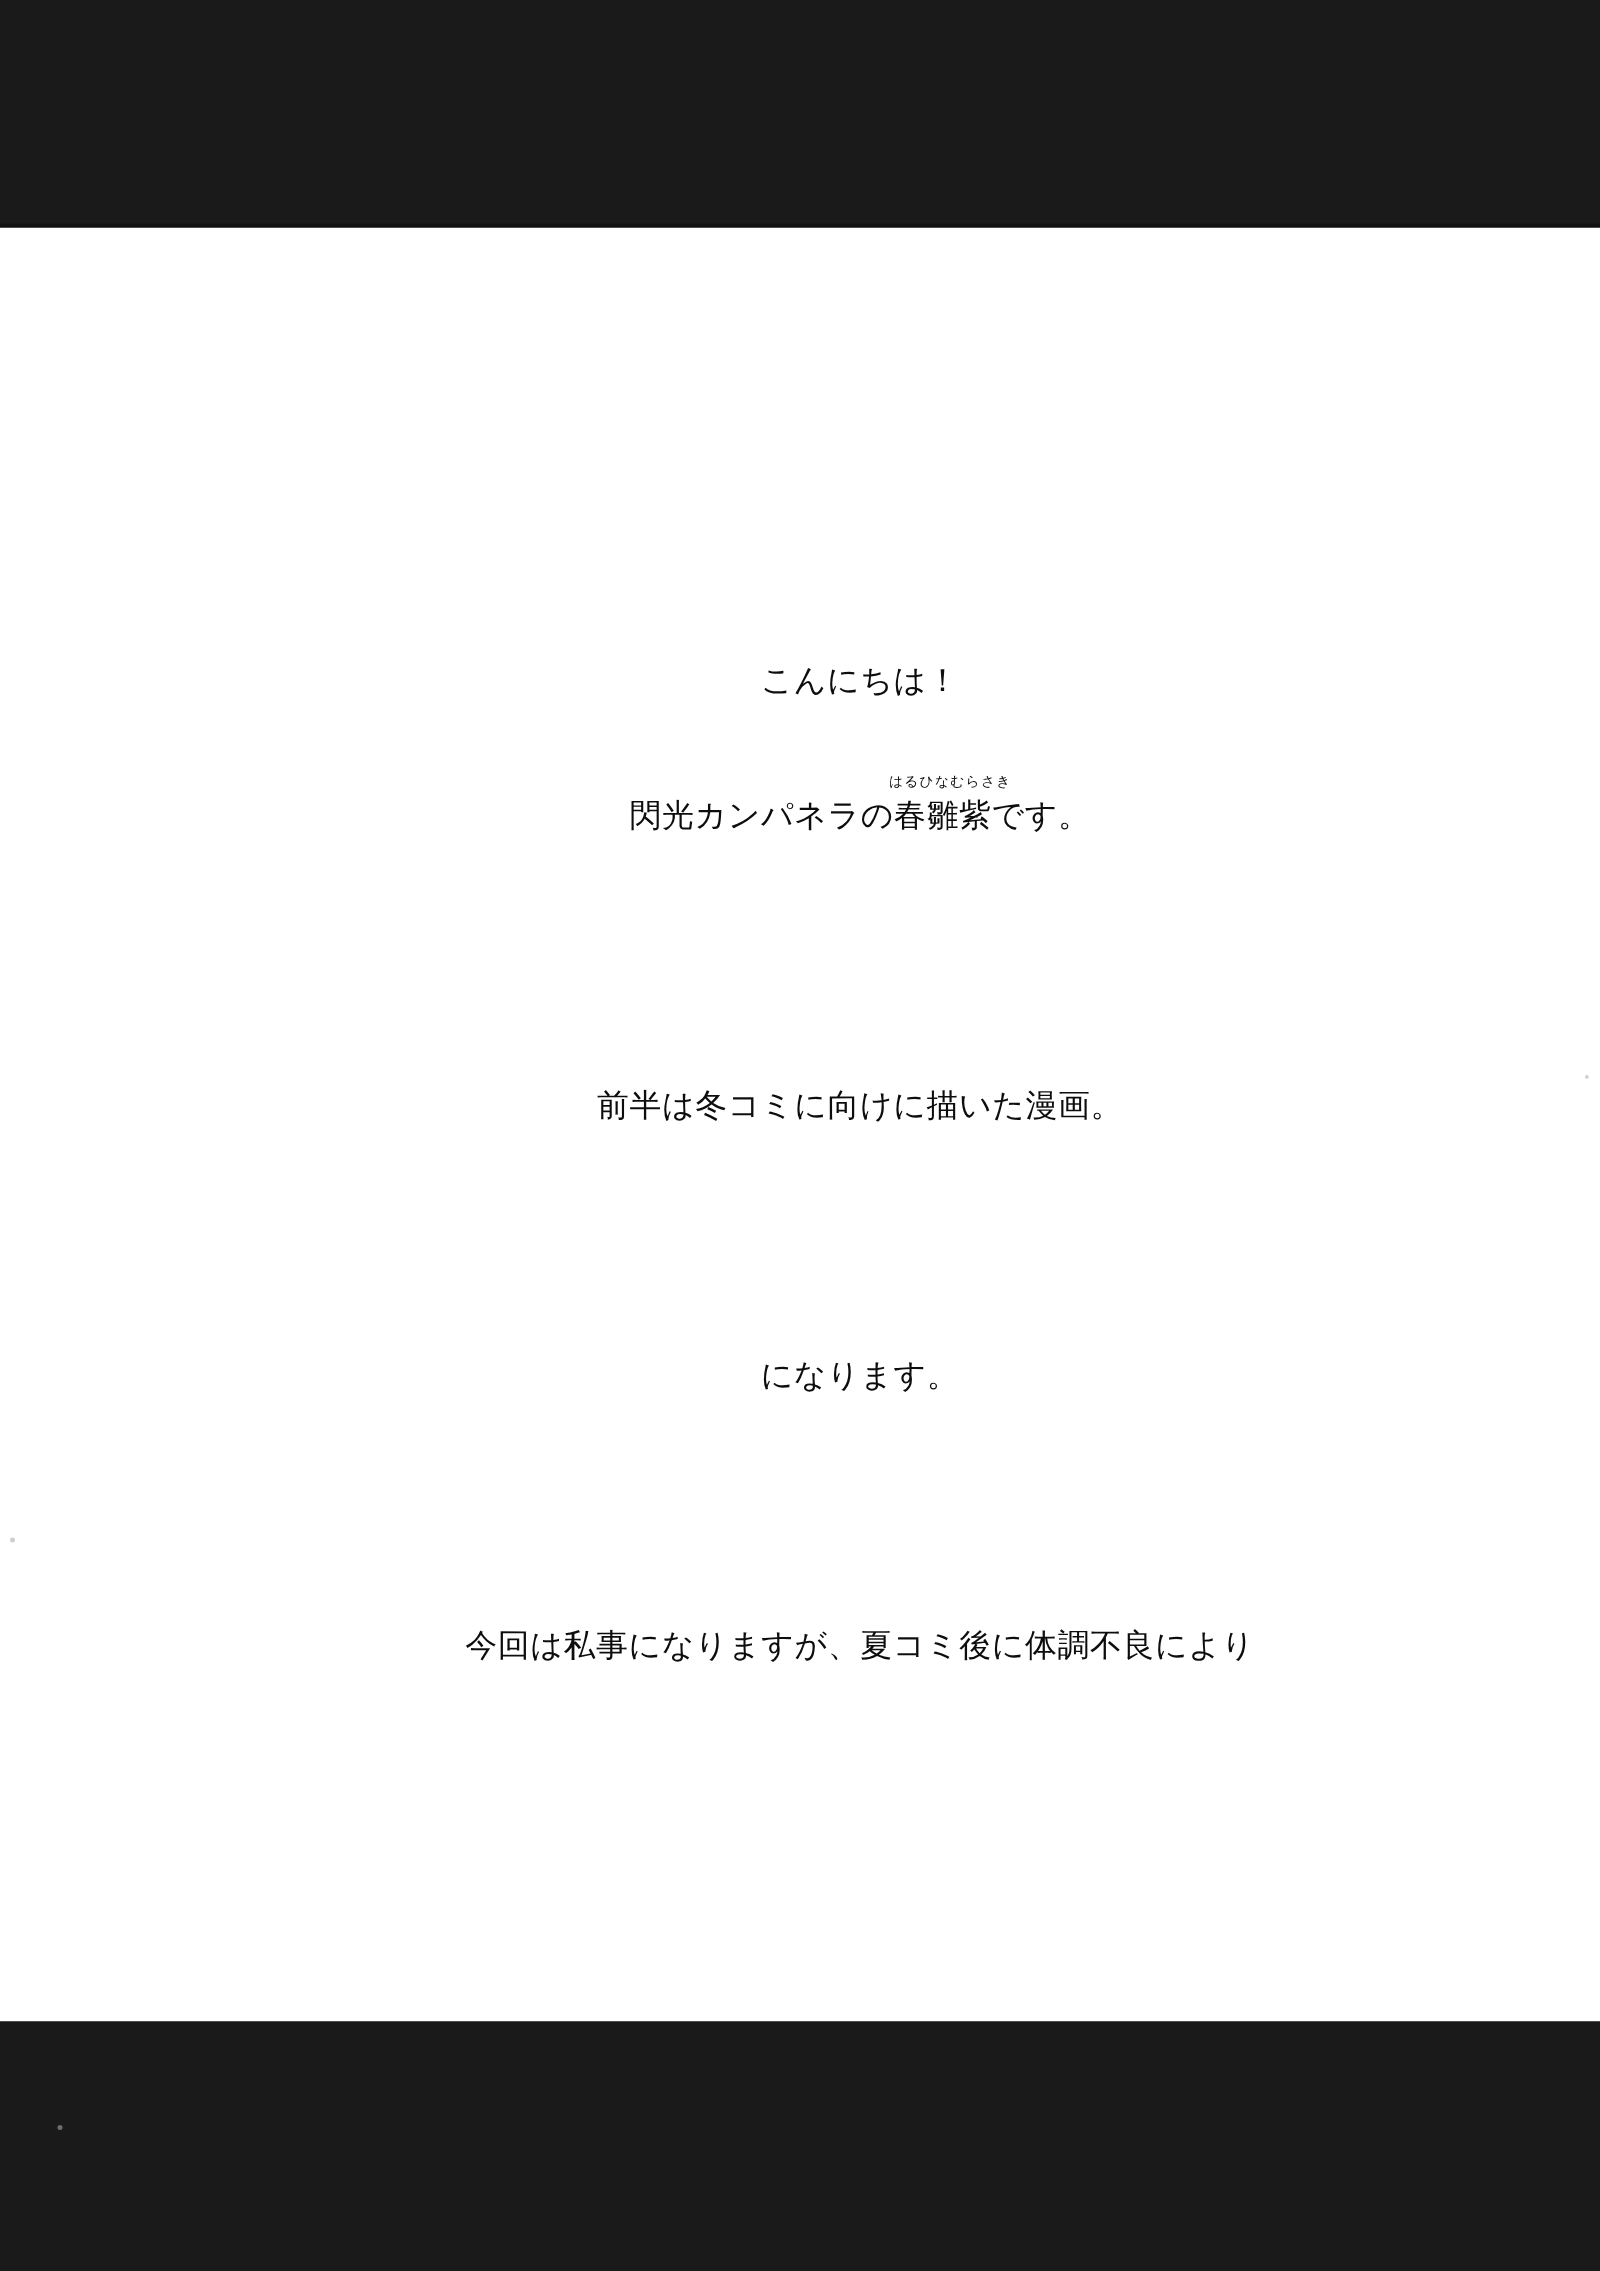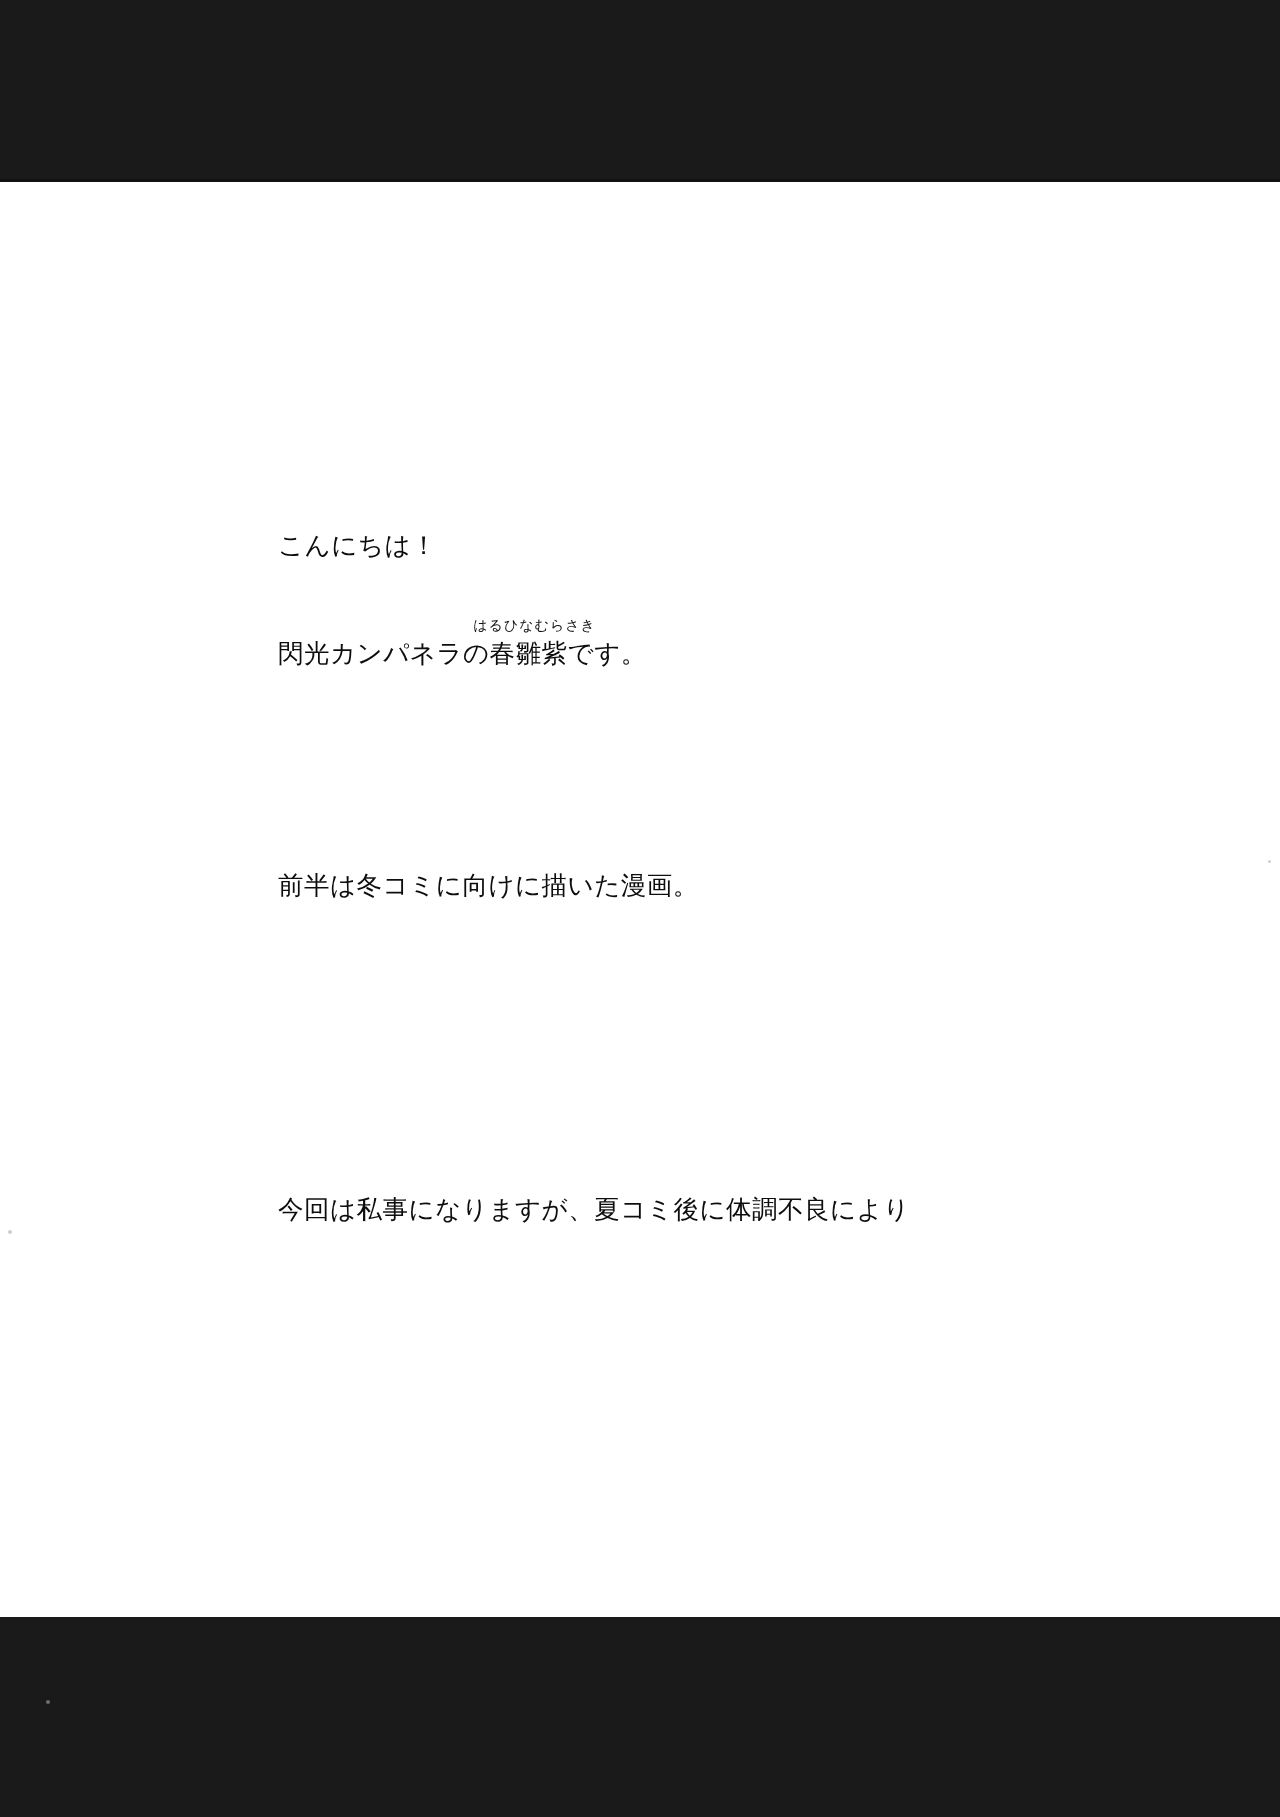--- a/index.html
+++ b/index.html
@@ -61,36 +61,37 @@
     top: 455px;
     width: 820px;
     color: #0d0d0d;
   }
   .para {
     font-size: 25.5px;
     line-height: 36px;
     letter-spacing: 0.5px;
     margin: 0;
     white-space: pre;
+    text-align: center;
   }
   .para .line { display: block; position: relative; }
   .gap-md { height: 52px; }
   .gap-lg { height: 36px; }
 
   
   .ruby-wrap {
     position: relative;
     display: inline-block;
   }
   .ruby {
     position: absolute;
     left: 50%;
     transform: translateX(-50%);
     top: -15px;
-    font-size: 14px;
+    font-size: 11px;
     line-height: 11px;
     letter-spacing: 1px;
     white-space: nowrap;
     color: #111;
     padding-left: 12px;
   }
 </style>
 </head>
 <body>
 
@@ -112,20 +113,21 @@
 
     <div class="gap-md"></div>
 
     <div class="para">
       <span class="line">前半は冬コミに向けに描いた漫画。</span>
     </div>
 
     <div class="gap-lg"></div>
 
     <div class="para">
+      <span class="line">になります。</span>
     </div>
 
     <div class="gap-lg"></div>
 
     <div class="para">
       <span class="line">今回は私事になりますが、夏コミ後に体調不良により</span>
       
       
       
       

